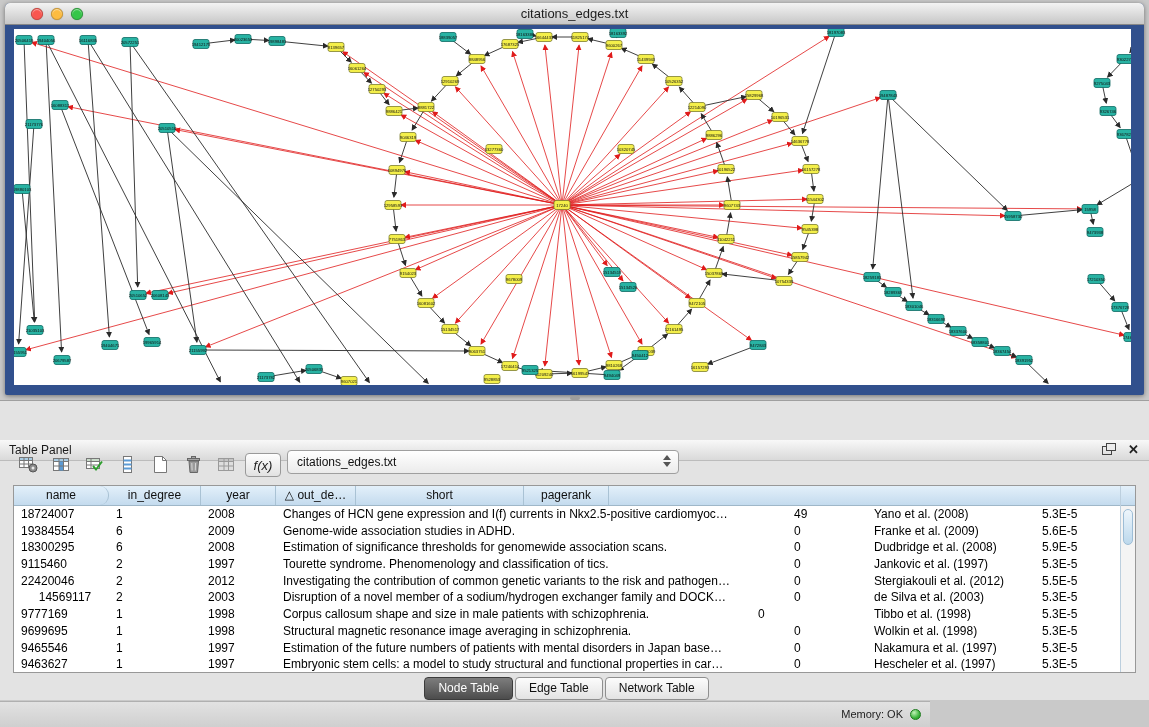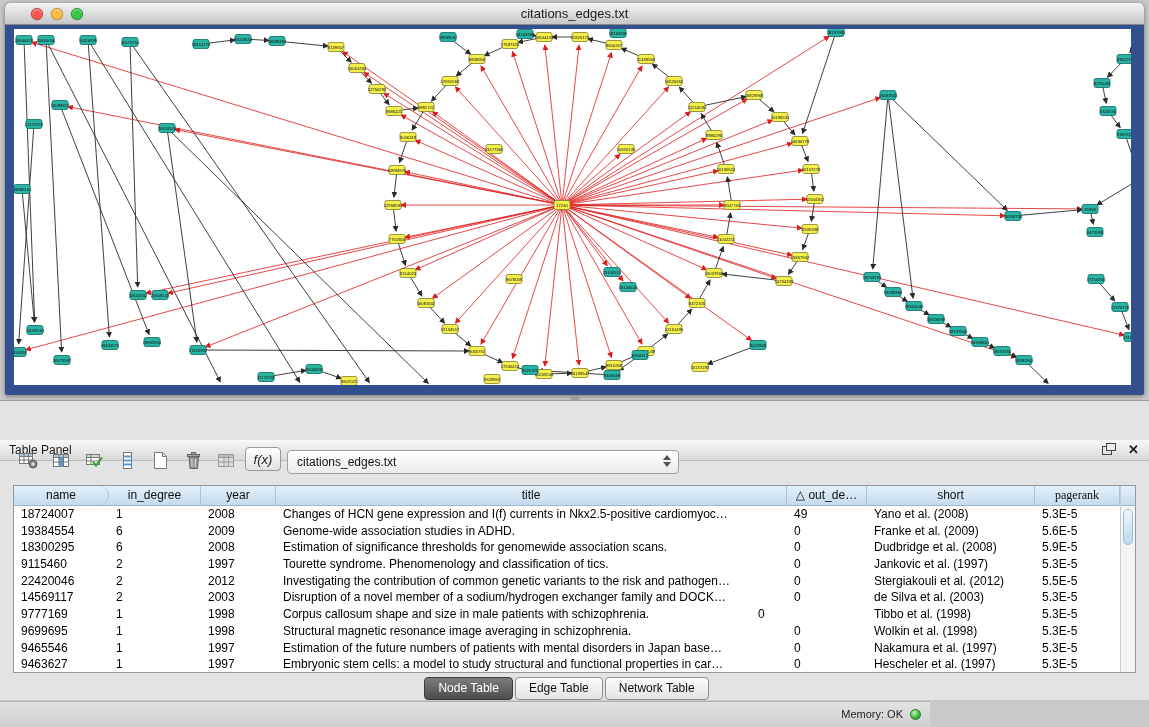--- a/index.html
+++ b/index.html
@@ -45,21 +45,21 @@
   }
   .panel-header {
     height:21px; background:linear-gradient(#f8f8f8,#d9d9d9);
     border-bottom:1px solid #bcbcbc; position:relative;
   }
   .panel-title { font-size:12px; color:#1b1b1b; padding-left:9px; line-height:21px;margin-top:39px; }
   .panel-header-icons { position:absolute; right:10px; top:3px; display:flex; gap:12px; align-items:center; }
   .ph-icon { cursor:default; line-height:14px; }
   .close-x { font-size:13px; font-weight:bold; color:#222; }
 
-  .toolbar { position:absolute; left:14px; top:46px; height:30px; display:flex; align-items:flex-start; gap:5px; }
+  .toolbar { position:absolute; left:14px; top:46px; height:30px; display:flex; align-items:flex-end; gap:5px; }
   .tool-btn { width:28px; height:26px; display:flex; align-items:center; justify-content:center; border-radius:4px; }
   .fx-btn {
     width:36px; height:24px; border:1px solid #999; border-radius:4px;
     background:linear-gradient(#fefefe,#e2e2e2);
     font-style:italic; font-size:13px; color:#222;
     display:flex; align-items:center; justify-content:center;
   }
   .combo {
     position:absolute; left:287px; top:49px; width:392px; height:24px;
     border:1px solid #9f9f9f; border-radius:4px;
@@ -774,24 +774,23 @@
       <div class="arr-up"></div>
       <div class="arr-down"></div>
     </div>
   </div>
 
   <div class="table-box">
     <div class="thead" id="thead-row">
         <div class="th" style="width: 95px; border-radius: 9px;">name</div>
         <div class="th" style="width: 92px;">in_degree</div>
         <div class="th" style="width: 75px;">year</div>
-        <div class="th" style="flex: 1 1 auto;">title</div>
         <div class="th" style="width: 80px;">△ out_de…</div>
         <div class="th" style="width: 168px;">short</div>
-        <div class="th" style="width: 85px; font-family: Liberation Serif, serif;">pagerank</div>
+        <div class="th" style="width: 85px;">pagerank</div>
       </div>
     <div class="tbody" id="tbody">
         <div class="tr">
           <div class="td" style="width: 95px;">18724007</div>
           <div class="td" style="width: 92px;">1</div>
           <div class="td" style="width: 75px;">2008</div>
           <div class="td" style="flex: 1 1 auto;">Changes of HCN gene expression and I(f) currents in Nkx2.5-positive cardiomyoc…</div>
           <div class="td" style="width: 80px;">49</div>
           <div class="td" style="width: 168px;">Yano et al. (2008)</div>
           <div class="td" style="width: 85px;">5.3E-5</div>
@@ -826,21 +825,21 @@
         <div class="tr">
           <div class="td" style="width: 95px;">22420046</div>
           <div class="td" style="width: 92px;">2</div>
           <div class="td" style="width: 75px;">2012</div>
           <div class="td" style="flex: 1 1 auto;">Investigating the contribution of common genetic variants to the risk and pathogen…</div>
           <div class="td" style="width: 80px;">0</div>
           <div class="td" style="width: 168px;">Stergiakouli et al. (2012)</div>
           <div class="td" style="width: 85px;">5.5E-5</div>
         </div>
         <div class="tr">
-          <div class="td" style="width: 95px;">14569117</div>
+          <div class="td" style="width: 95px; text-align: center;">14569117</div>
           <div class="td" style="width: 92px;">2</div>
           <div class="td" style="width: 75px;">2003</div>
           <div class="td" style="flex: 1 1 auto;">Disruption of a novel member of a sodium/hydrogen exchanger family and DOCK…</div>
           <div class="td" style="width: 80px;">0</div>
           <div class="td" style="width: 168px;">de Silva et al. (2003)</div>
           <div class="td" style="width: 85px;">5.3E-5</div>
         </div>
         <div class="tr">
           <div class="td" style="width: 95px;">9777169</div>
           <div class="td" style="width: 92px;">1</div>

